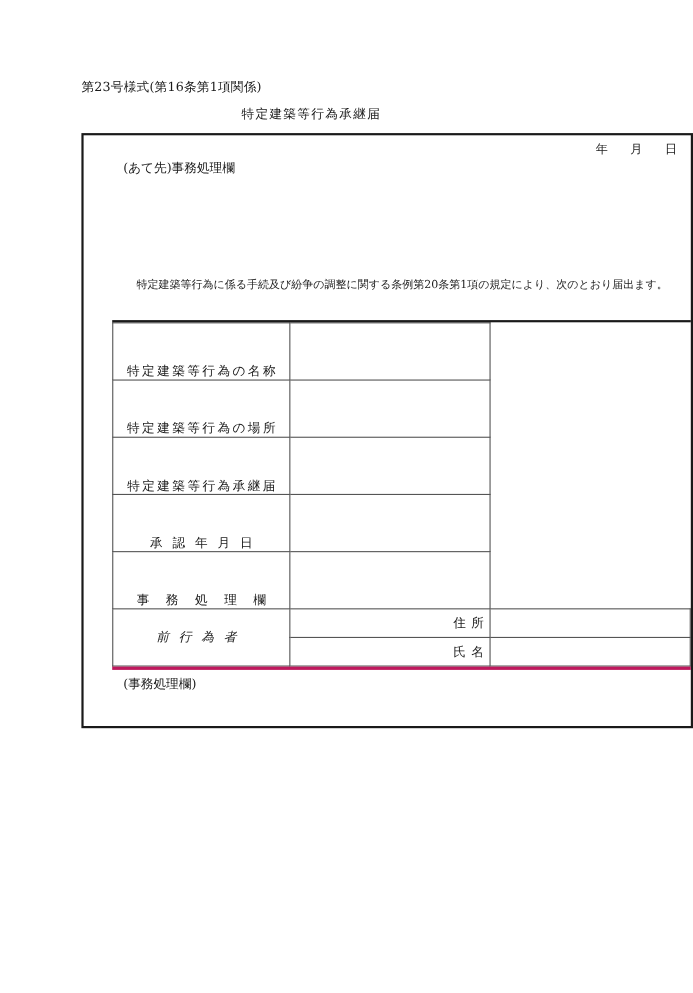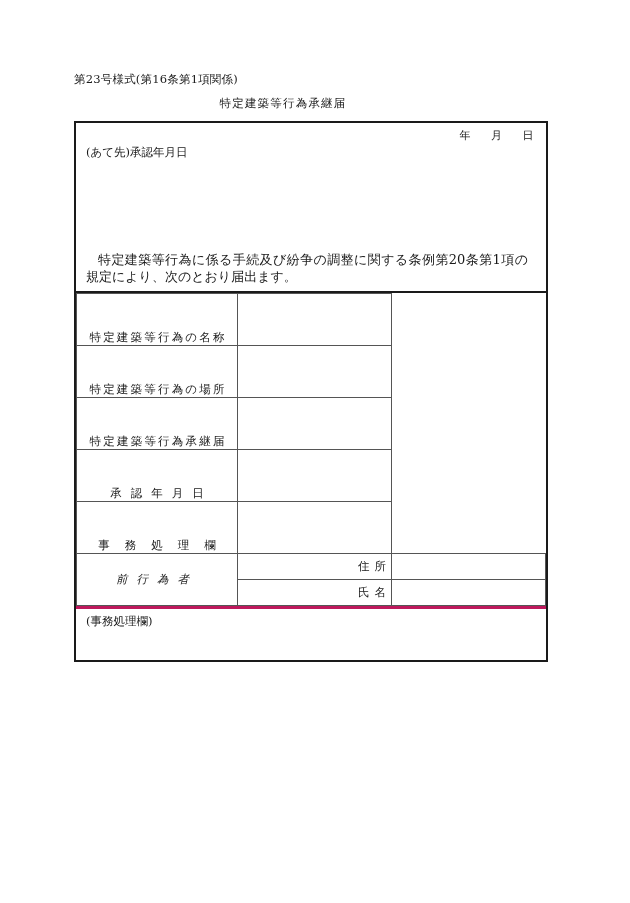--- a/index.html
+++ b/index.html
@@ -35,24 +35,25 @@
     letter-spacing: 1.2px;
     padding-left: 24px;
     box-sizing: border-box;
   }
 
   
   .frame {
     position: absolute;
     left: 74px;
     top: 121px;
-    width: 474px;
+    width: 556px;
     height: 541px;
     box-sizing: border-box;
     border: 2px solid #1a1a1a;
+    padding-left: 26px;
   }
 
   
   .header-block {
     position: relative;
     height: 170px;
     box-sizing: border-box;
     border-bottom: 2px solid #1a1a1a;
   }
   .date-line {
@@ -126,21 +127,21 @@
     border-top-left-radius: 0;
     border-bottom-left-radius: 0;
   }
   .note .txt { padding: 0 2px; white-space: nowrap; }
 
   .statement {
     position: absolute;
     left: 10px;
     right: 18px;
     top: 128px;
-    font-size: 13px;
+    font-size: 10px;
     line-height: 17px;
     text-indent: 12px;
     text-align: justify;
   }
 
   
   table.form-table {
     width: 100%;
     border-collapse: collapse;
     table-layout: fixed;
@@ -196,21 +197,21 @@
 <div class="frame">
 
   <div class="header-block">
 
     <div class="date-line">
       <span>年</span>
       <span>月</span>
       <span>日</span>
     </div>
 
-    <div class="addressee">(あて先)承認年月日</div>
+    <div class="addressee">(あて先)事務処理欄</div>
 
 
     <div class="statement">特定建築等行為に係る手続及び紛争の調整に関する条例第20条第1項の規定により、次のとおり届出ます。</div>
   </div>
 
   <table class="form-table">
     <tbody>
       <tr>
         <td class="label-cell">
             <span class="spread">特定建築等行為の名称</span>

